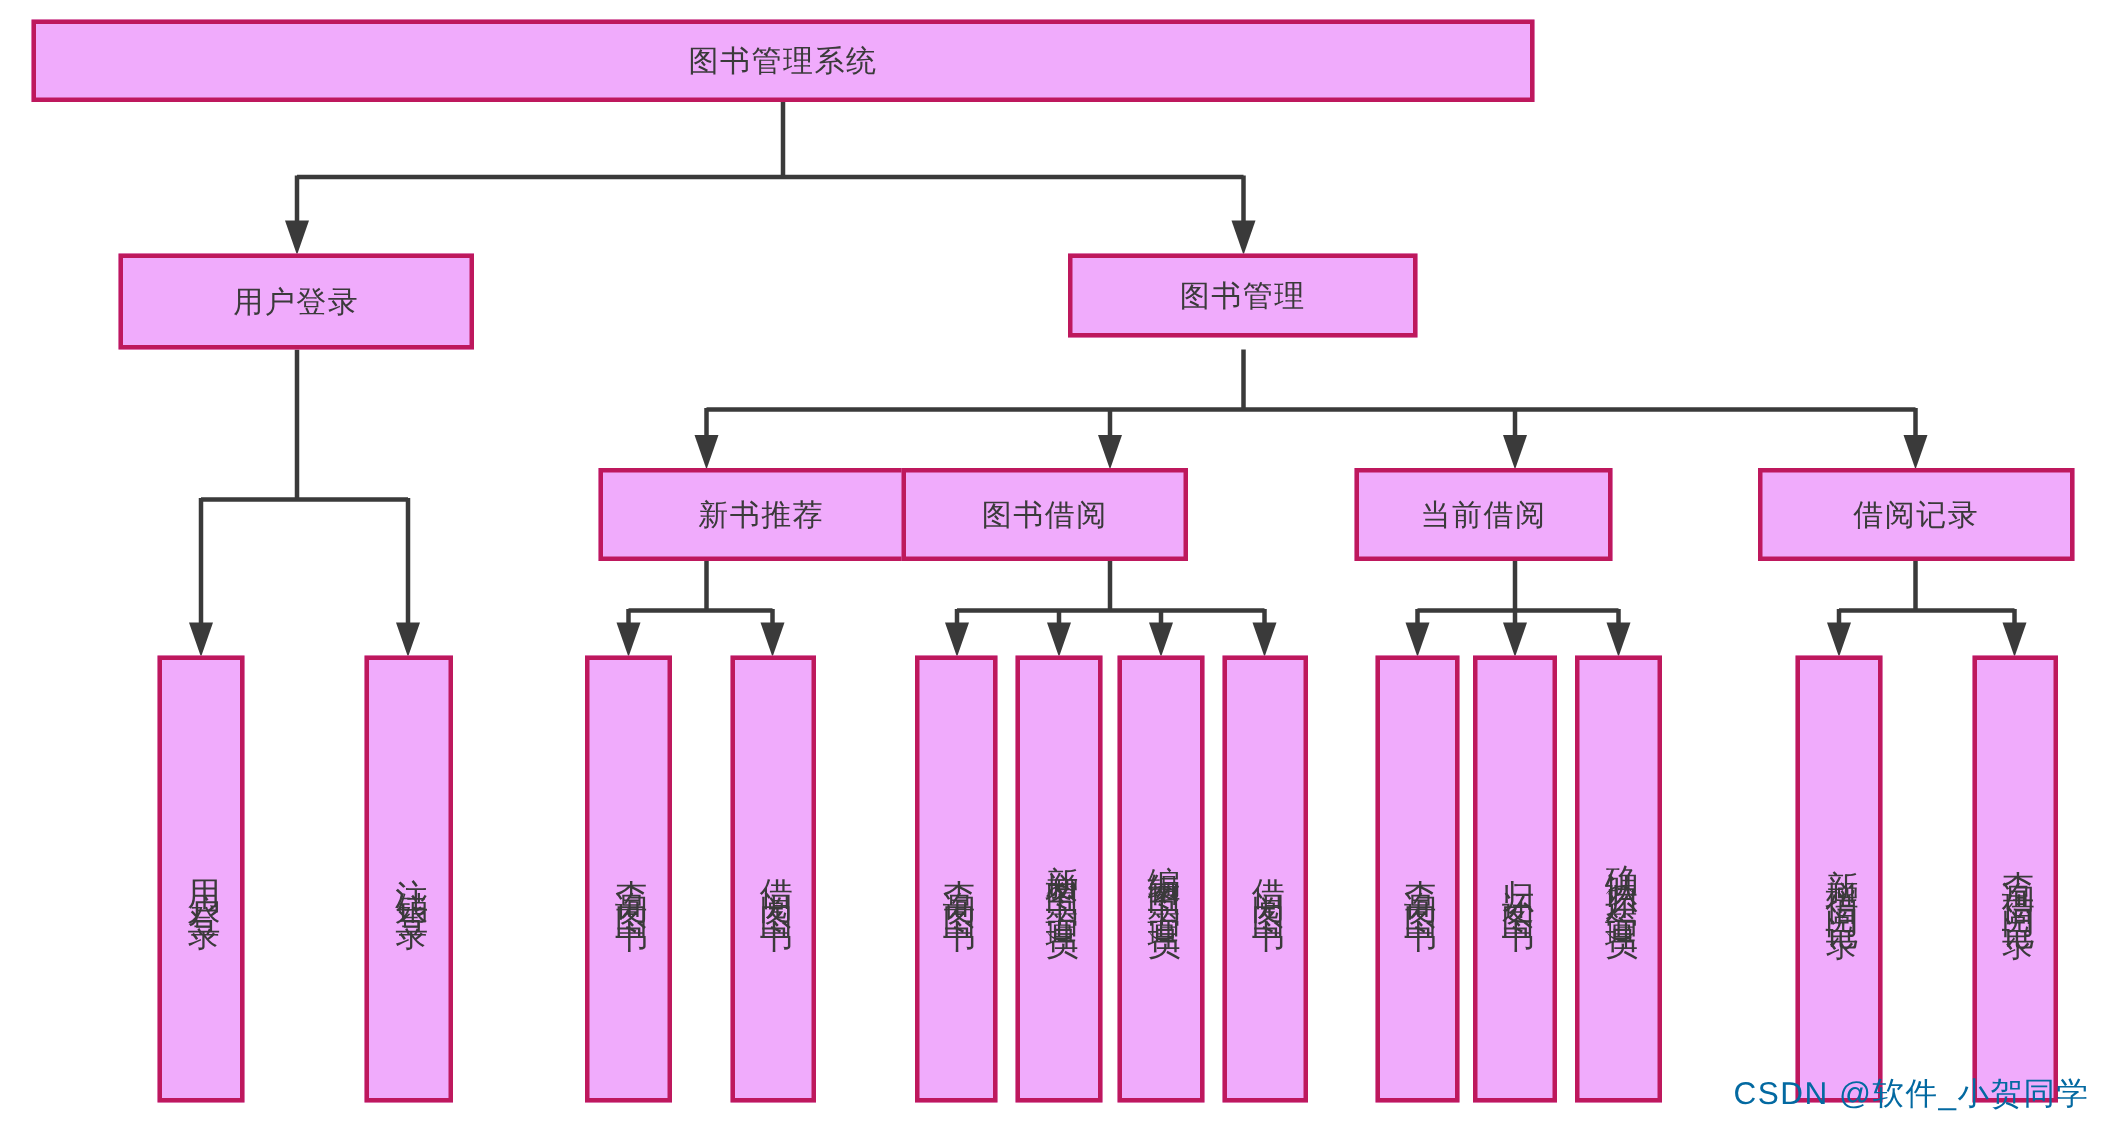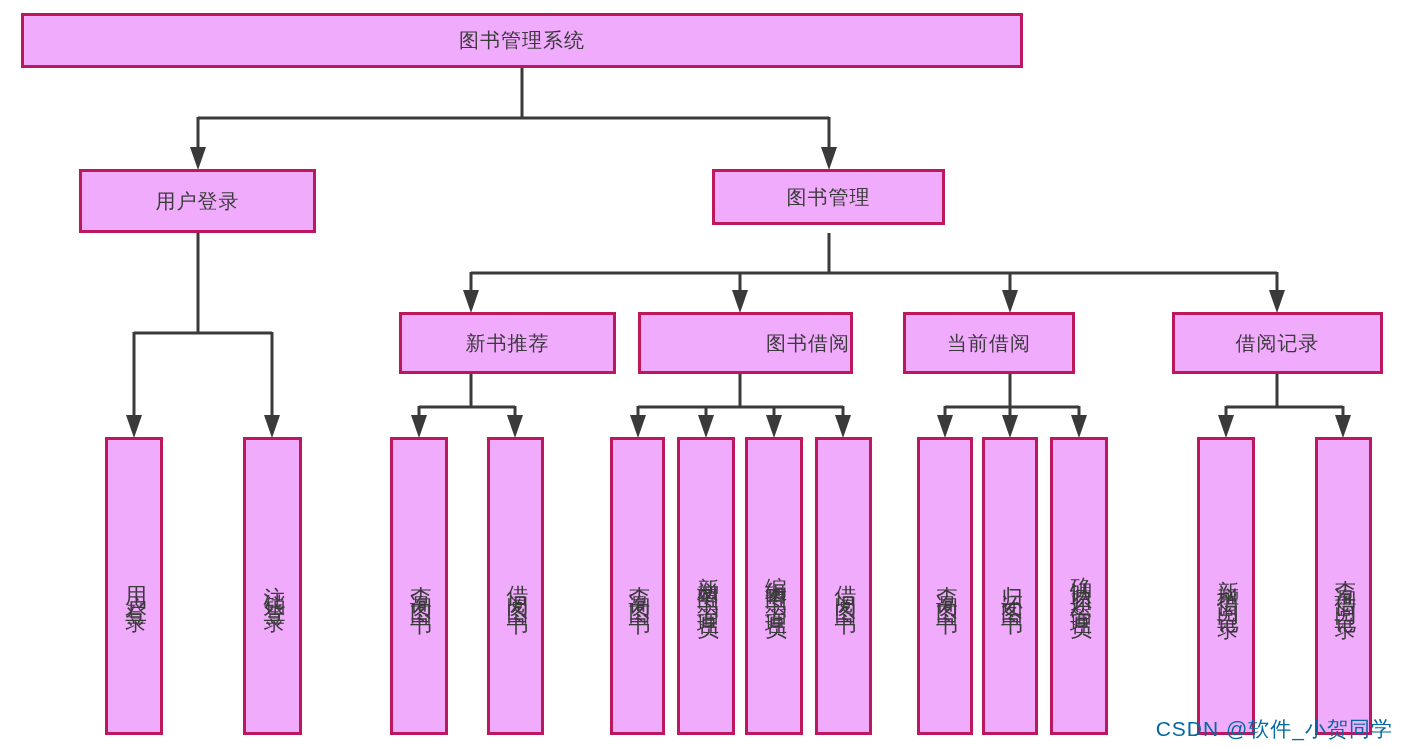--- a/index.html
+++ b/index.html
@@ -117,21 +117,21 @@
   <div class="box" style="left:79px;top:169px;width:237px;height:64px;">
     <span>用户登录</span>
   </div>
   <div class="box" style="left:712px;top:169px;width:233px;height:56px;">
     <span>图书管理</span>
   </div>
 
   <div class="box" style="left:363px;top:312px;width:217px;height:62px;margin-left:36px;">
     <span>新书推荐</span>
   </div>
-  <div class="box" style="left:638px;top:312px;width:215px;height:62px;justify-content:flex-end;">
+  <div class="box" style="left:601px;top:312px;width:191px;height:62px;">
     <span>图书借阅</span>
   </div>
   <div class="box" style="left:903px;top:312px;width:172px;height:62px;">
     <span>当前借阅</span>
   </div>
   <div class="box" style="left:1172px;top:312px;width:211px;height:62px;">
     <span>借阅记录</span>
   </div>
 
   <div class="box vertical" style="left:105px;top:437px;width:58px;height:298px;">

